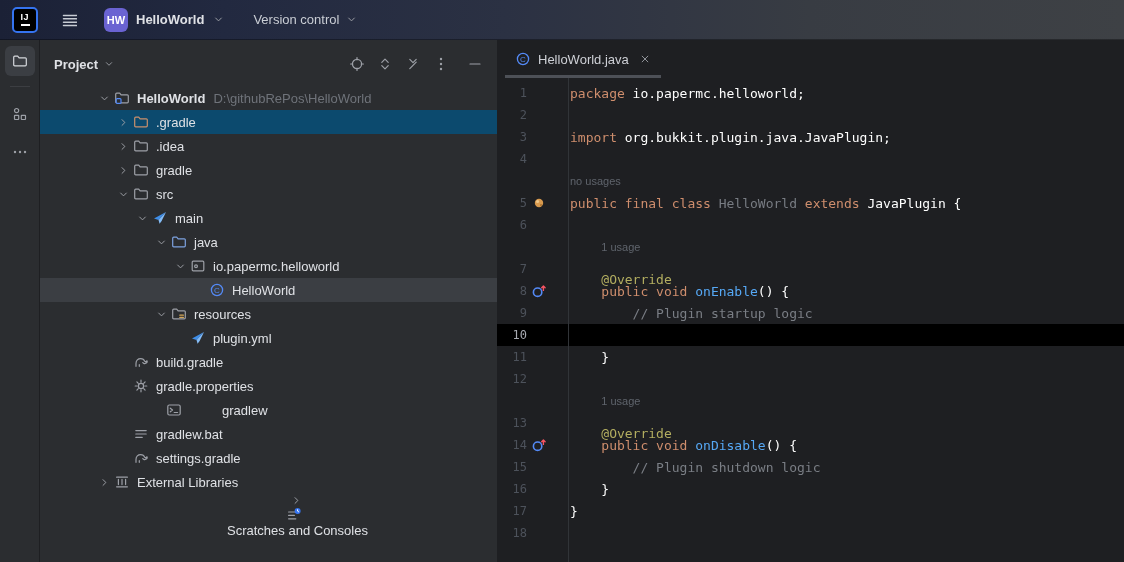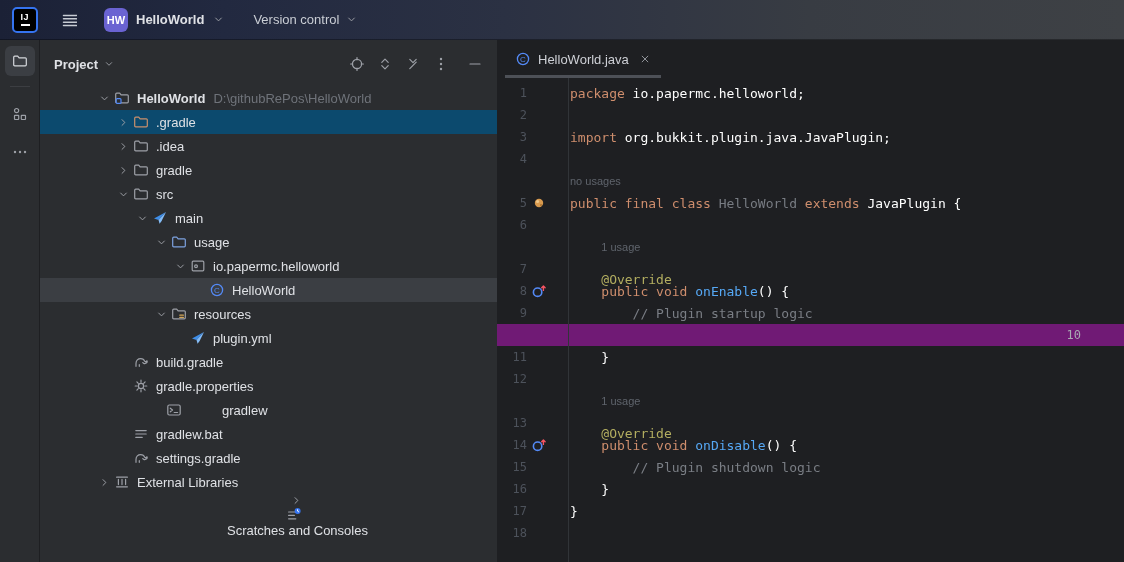--- a/index.html
+++ b/index.html
@@ -63,21 +63,21 @@
   .editor { flex:1; min-width:0; background:#1e1f22; display:flex; flex-direction:column; }
   .tabbar { height:38px; flex:none; display:flex; align-items:stretch; padding-left:8px; }
   .tab { display:flex; align-items:center; gap:7px; padding:0 10px; color:#ced0d6; font-size:13px;
     position:relative; cursor:pointer; }
   .tab-underline { position:absolute; left:0; right:0; bottom:0; height:3px; background:#4d5057; }
   .tab-close { display:flex; color:#9da0a7; margin-left:3px; cursor:pointer; }
   .code { flex:1; position:relative; padding-top:4px; font-family:"DejaVu Sans Mono", monospace;
     font-size:13px; }
   .gutter-sep { position:absolute; left:71px; top:0; bottom:0; width:1px; background:#313438; }
   .crow { height:22px; display:flex; align-items:center; }
-  .crow.caret { background:#701a75;justify-content:flex-end; }
+  .crow.caret { background:#000000; }
   .gnum { width:30px; flex:none; text-align:right; color:#4d525b; font-size:12px; }
   .crow.caret .gnum { color:#a8abb2; }
   .gico { width:41px; flex:none; display:flex; align-items:center; padding-left:4px; }
   .lcontent { white-space:pre; padding-left:2px; display:flex; align-items:center; }
   .lcontent span { white-space:pre; }
   .tk-kw { color:#cf8e6d; }
   .tk-pl { color:#ffffff; }
   .tk-dim { color:#787c83; }
   .tk-mt { color:#56a8f5; }
   .tk-cm { color:#7a7e85; }
@@ -290,21 +290,21 @@
             <span class="tchev">
               <svg width="13" height="13" viewBox="0 0 16 16" fill="none" stroke="currentColor" stroke-width="1.2" stroke-linecap="round" stroke-linejoin="round">
                 <path d="M4.5 6.2 8 9.7l3.5-3.5"></path>
               </svg>
             </span>
             <span class="ticon" style="color: rgb(125, 162, 224);">
               <svg width="16" height="16" viewBox="0 0 16 16" fill="none" stroke="currentColor" stroke-width="1.2" stroke-linecap="round" stroke-linejoin="round">
                 <path d="M1.7 4.2c0-.6.4-1 1-1h3l1.4 1.6h6.2c.6 0 1 .4 1 1v6c0 .6-.4 1-1 1H2.7c-.6 0-1-.4-1-1z"></path>
               </svg>
             </span>
-            <span class="tlabel">usage</span>
+            <span class="tlabel">java</span>
           </div>
           <div class="tree-row" style="padding-left: 134px;">
             <span class="tchev">
               <svg width="13" height="13" viewBox="0 0 16 16" fill="none" stroke="currentColor" stroke-width="1.2" stroke-linecap="round" stroke-linejoin="round">
                 <path d="M4.5 6.2 8 9.7l3.5-3.5"></path>
               </svg>
             </span>
             <span class="ticon">
               <svg width="16" height="16" viewBox="0 0 16 16" fill="none" stroke="currentColor" stroke-width="1.2" stroke-linecap="round" stroke-linejoin="round">
                 <rect x="2.2" y="3.2" width="11.6" height="9.6" rx="1"></rect>

